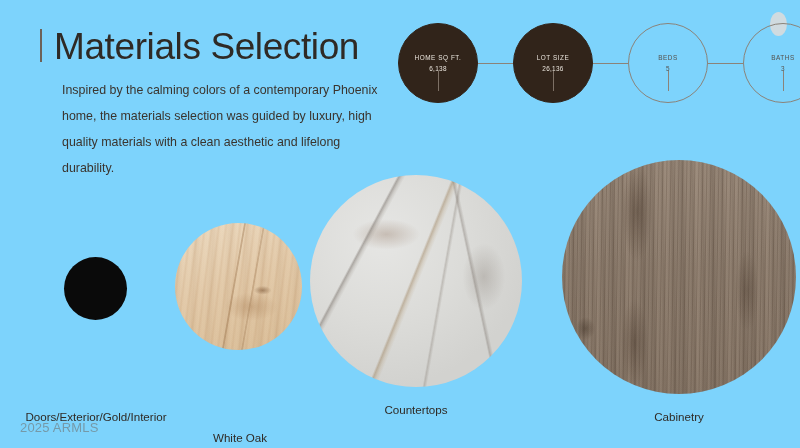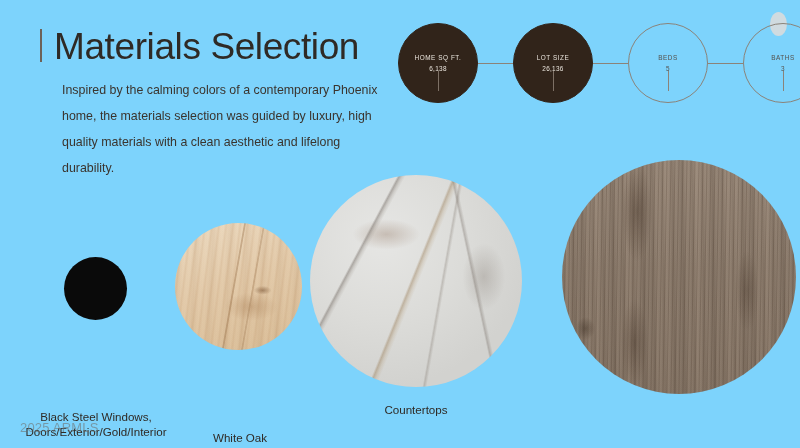--- a/index.html
+++ b/index.html
@@ -283,30 +283,30 @@
     <div class="stat-tick tick-dark" style="left:385px;"></div>
 
   </div>
 
   <div class="swatch sw-black"></div>
   <div class="swatch sw-oak"></div>
   <div class="swatch sw-marble"></div>
   <div class="swatch sw-cab"></div>
 
   <div class="caption cap-black">
-    <div>Black Steel Windows,</div>
     <div>Doors/Exterior/Gold/Interior</div>
   </div>
 
   <div class="caption cap-oak">
     <div>White Oak</div>
   </div>
 
   <div class="caption cap-marble">
     <div>Countertops</div>
   </div>
 
   <div class="caption cap-cab">
+    <div>Cabinetry</div>
   </div>
 
   <div class="watermark">2025 ARMLS</div>
 
 </div>
 
 </body></html>

